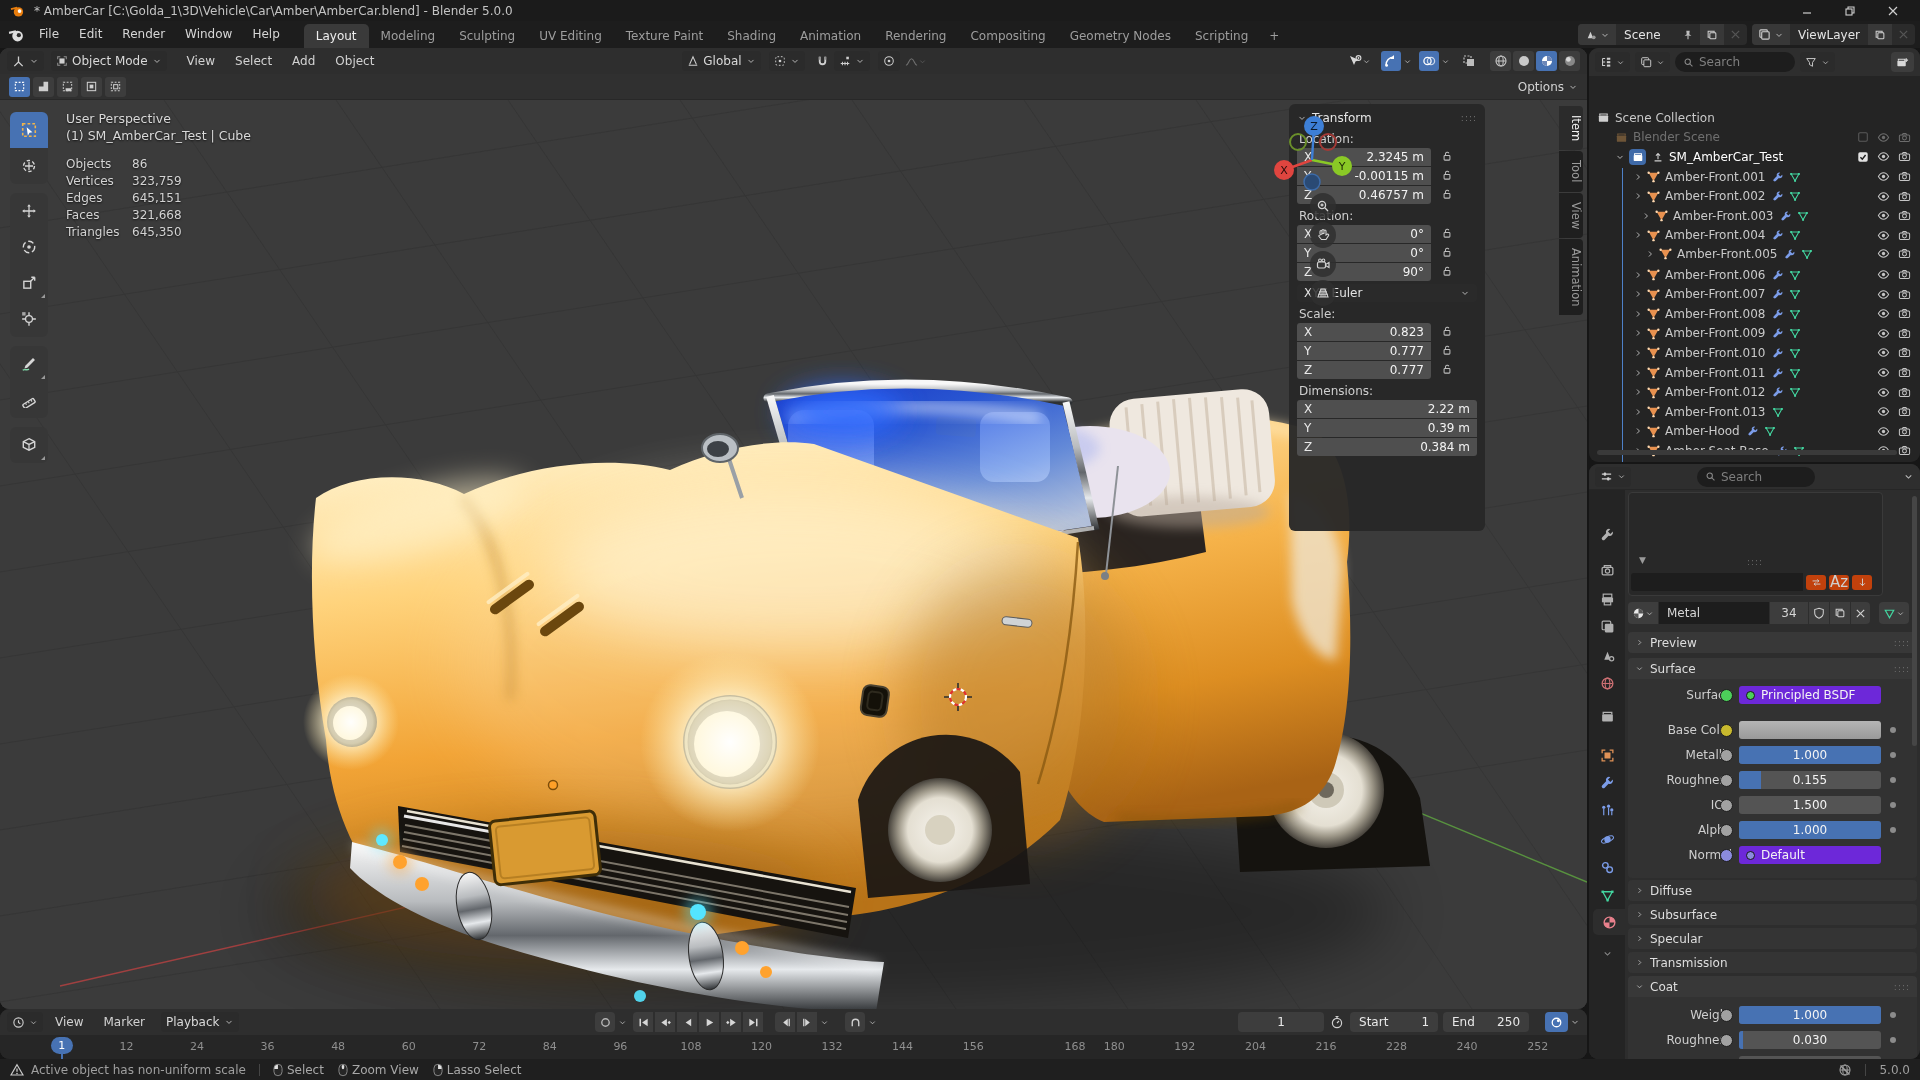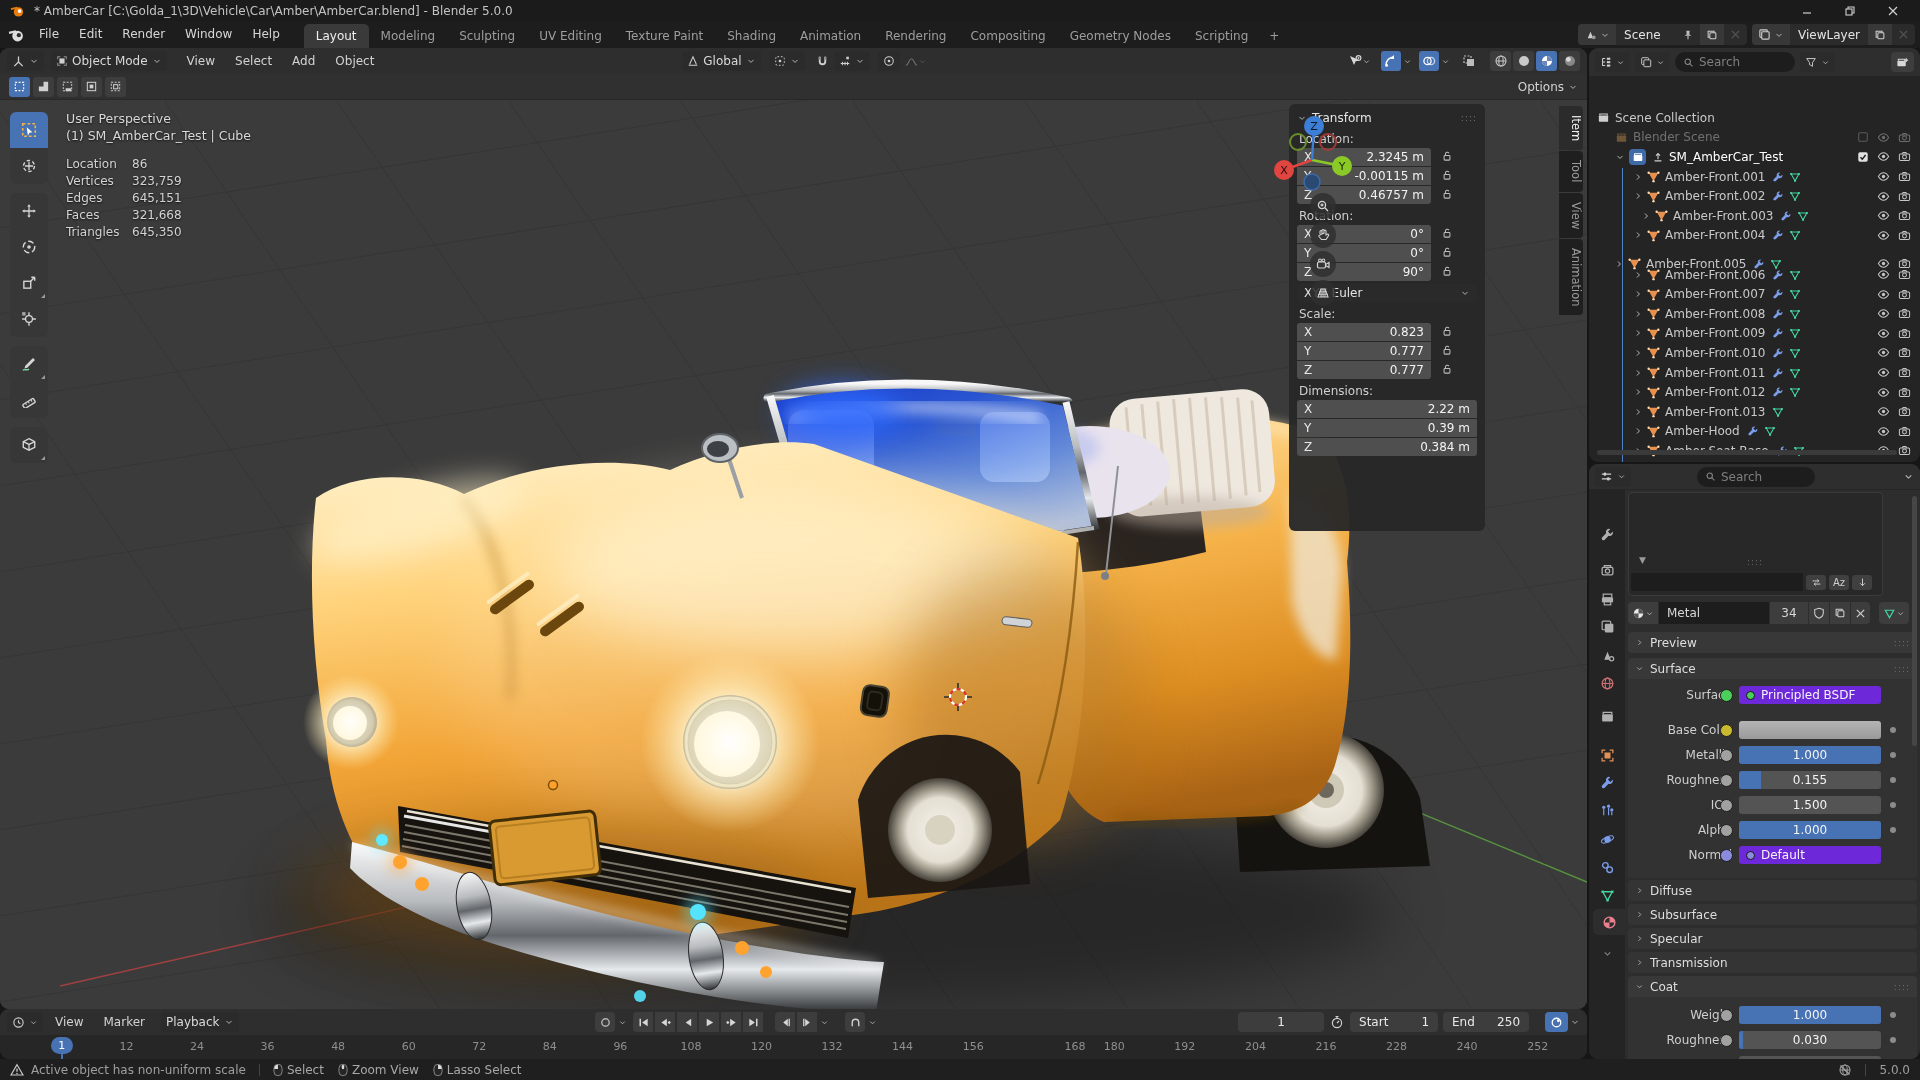--- a/index.html
+++ b/index.html
@@ -93,21 +93,21 @@
 
 #properties{position:absolute;left:1589px;top:464px;width:331px;height:595px;background:#2d2d2d;border-radius:9px;overflow:hidden}
 #pr-header{height:26px;background:#2e2e2e;border-bottom:1px solid #262626;display:flex;align-items:center;padding:0 6px}
 #pr-tabs{position:absolute;left:0;top:26px;width:36px;bottom:0;background:#242424}
 .pr-tab{position:absolute;left:0;width:36px;height:26px;display:flex;align-items:center;justify-content:center}
 .pr-tab.active{background:#2d2d2d;border-radius:5px 0 0 5px;margin-left:4px;width:32px}
 #pr-content{position:absolute;left:36px;top:26px;right:0;bottom:0;overflow:hidden}
 .slot-list{position:absolute;left:3px;top:2px;width:255px;height:104px;background:#282828;border:1px solid #3a3a3a;border-radius:4px}
 .slot-filter{position:absolute;left:2px;bottom:2px;right:2px;height:22px;display:flex;gap:3px;align-items:center}
 .sf-field{width:172px;height:18px;background:#1d1d1d;border-radius:3px 0 0 3px}
-.sf-btn{width:20px;height:15px;background:#404040;border-radius:3px;display:flex;align-items:center;justify-content:center;color:#cfcfcf;font-size:10px}
+.sf-btn{width:20px;height:15px;background:#c2410c;border-radius:3px;display:flex;align-items:center;justify-content:center;color:#cfcfcf;font-size:15px}
 .db-row{position:absolute;left:3px;top:112px;height:22px;display:flex;gap:1px;align-items:center}
 .db-btn{height:22px;background:#3d3d3d;display:flex;align-items:center;justify-content:center;color:#d6d6d6;padding:0 4px}
 .panel-hdr{position:absolute;left:3px;width:289px;height:21px;background:#383838;border-radius:4px;display:flex;align-items:center;gap:6px;padding:0 7px;color:#dedede}
 .panel-hdr .grip{margin-left:auto;color:#6c6c6c;font-size:9px;letter-spacing:1px}
 .panel-body{position:absolute;left:3px;width:289px;background:#323232;border-radius:0 0 4px 4px}
 .prop-row{position:absolute;height:20px;display:flex;align-items:center;width:289px}
 .prop-row .lbl{position:absolute;right:185px;left:0;text-align:right;color:#cecece}
 .prop-row .wid{position:absolute;left:111px;width:142px;height:18px;border-radius:3px;overflow:hidden;background:#545454;display:flex;align-items:center;justify-content:center;color:#f4f4f4}
 .prop-row .sock{position:absolute;left:92px;width:13px;height:13px;border-radius:50%;border:1px solid #1e1e1e}
 .prop-row .dot{position:absolute;left:262px;width:6px;height:6px;border-radius:50%;background:#8b8b8b}
@@ -720,21 +720,21 @@
             <span class="corner"></span>
           </div>
         </div>
 
       
       <div id="vp-stats">
         <div class="big">User Perspective</div>
         <div class="big">(1) SM_AmberCar_Test | Cube</div>
         <div id="stats-table">
             <div class="stat-row">
-              <span class="l">Location</span>
+              <span class="l">Objects</span>
               <span class="v">86</span>
             </div>
             <div class="stat-row">
               <span class="l">Vertices</span>
               <span class="v">323,759</span>
             </div>
             <div class="stat-row">
               <span class="l">Edges</span>
               <span class="v">645,151</span>
             </div>
@@ -1252,21 +1252,21 @@
             </span>
             <span class="ic" style="color: rgb(197, 197, 197);">
               <svg width="13" height="13" viewBox="0 0 14 14">
                 <rect x="1.5" y="4.2" width="11" height="7" rx="1.2" fill="none" stroke="currentColor" stroke-width="1.1"></rect>
                 <circle cx="7" cy="7.6" r="2.1" fill="none" stroke="currentColor" stroke-width="1.1"></circle>
                 <path d="M4.5 4.2l1-1.6h3l1 1.6" fill="none" stroke="currentColor" stroke-width="1.1"></path>
               </svg>
             </span>
           </span>
         </div>
-        <div class="ol-row" style="top: 178px; padding-left: 25px;">
+        <div class="ol-row" style="top: 168px; padding-left: 56px;">
           <span class="ic chev" style="margin-right: 4px;">
             <svg width="10" height="10" viewBox="0 0 14 14">
               <path d="M5.5 3.5 9 7l-3.5 3.5" fill="none" stroke="currentColor" stroke-width="1.3"></path>
             </svg>
           </span>
           <span class="ic" style="color: rgb(232, 145, 79);">
             <svg width="13" height="13" viewBox="0 0 14 14">
               <path d="M7 12 1.8 3h10.4Z" fill="currentColor"></path>
               <circle cx="7" cy="12" r="1.3" fill="#ffd9b0"></circle>
               <circle cx="1.8" cy="3" r="1.3" fill="#ffd9b0"></circle>

